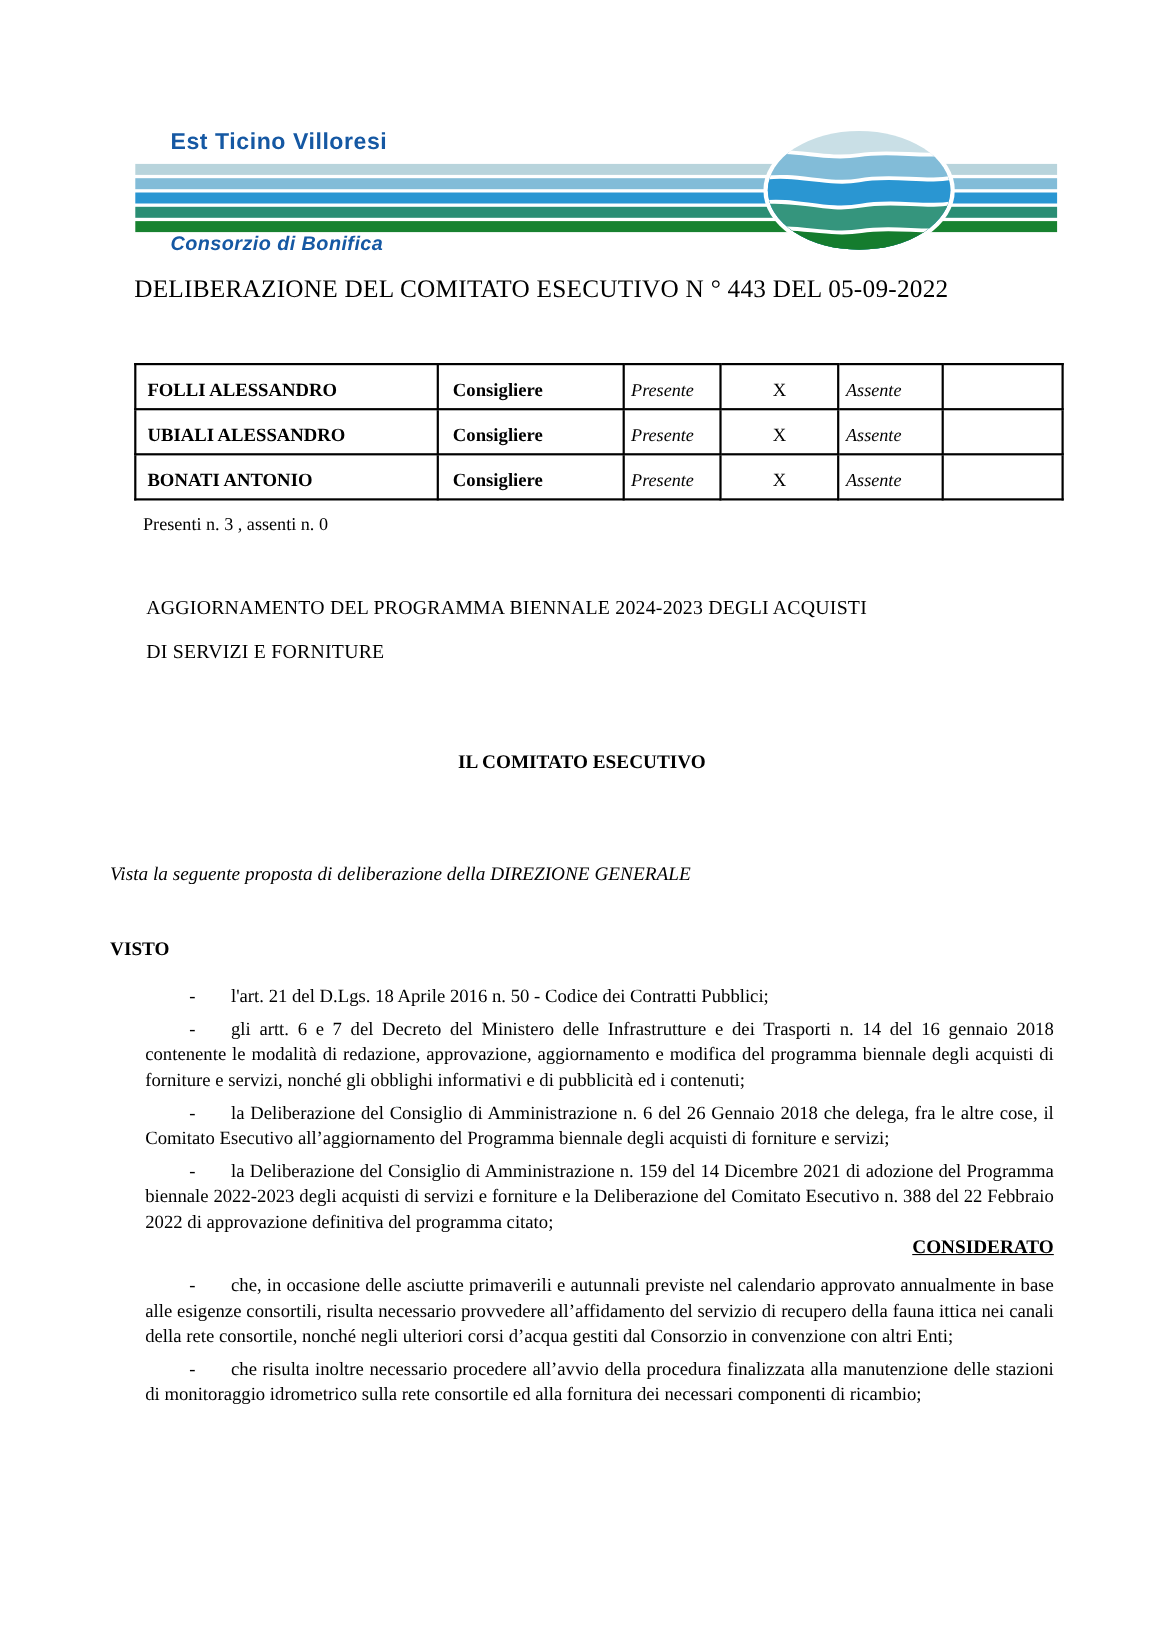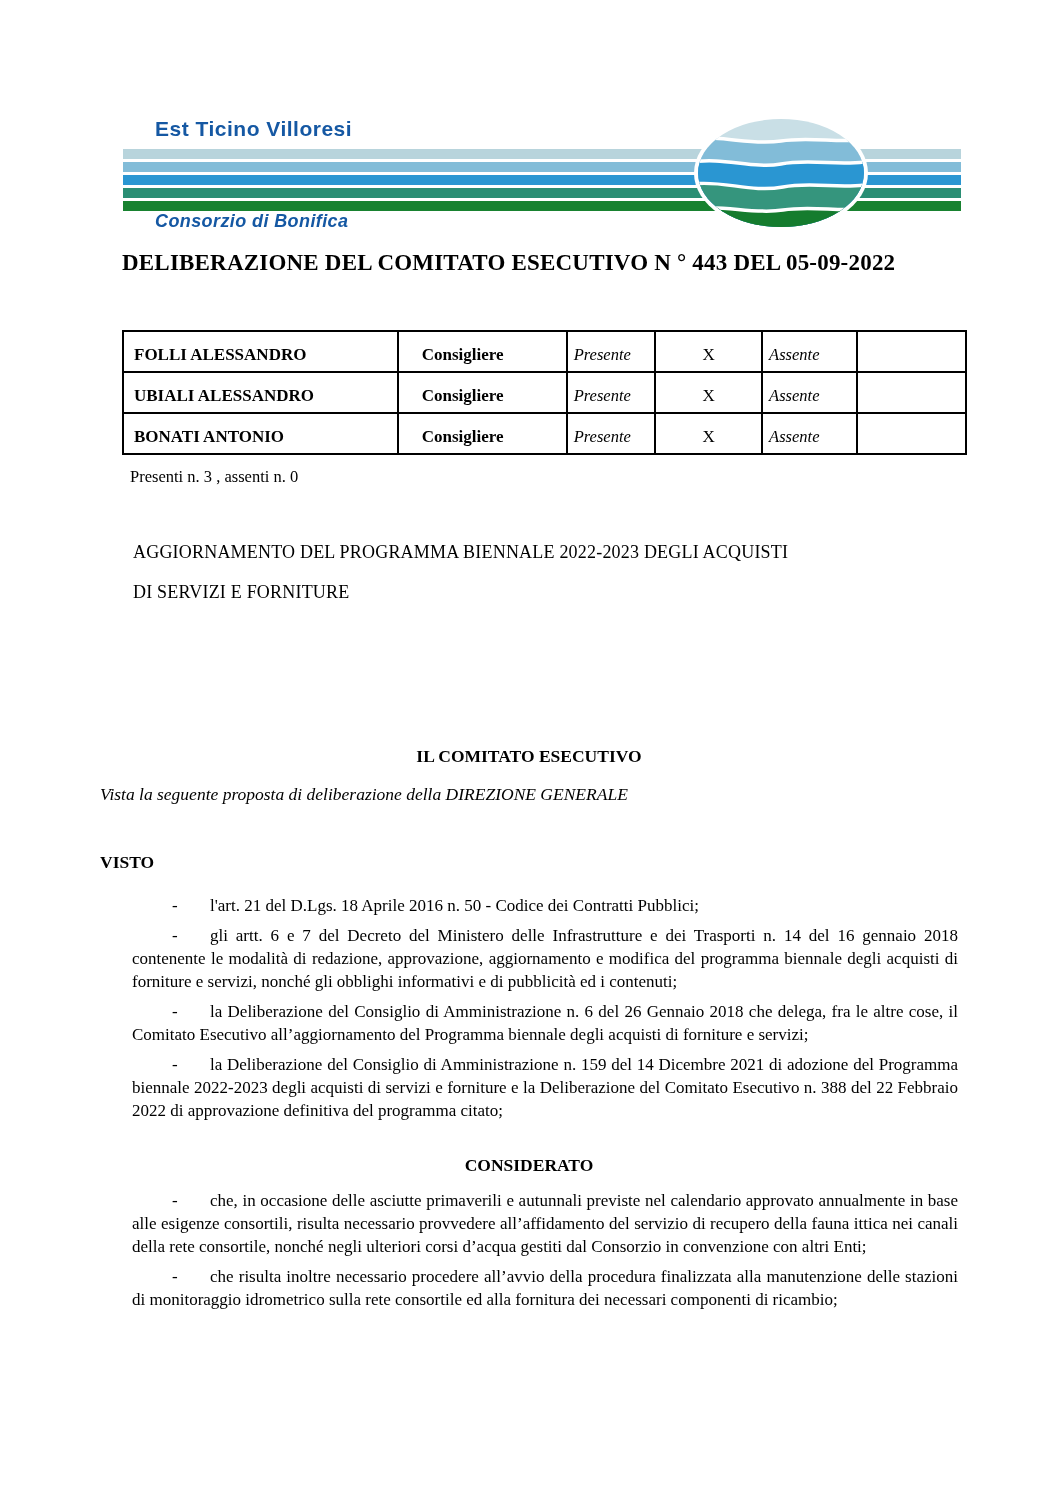--- a/index.html
+++ b/index.html
@@ -27,58 +27,58 @@
   .brand-bottom {
     position: absolute; left: 155px; top: 211px;
     font-family: "Liberation Sans", sans-serif;
     font-weight: bold; font-style: italic; font-size: 18px; letter-spacing: 0.4px;
     color: #1558a3;
   }
 
   
   .doc-title {
     position: absolute; left: 122px; top: 250px; width: 845px;
-    font-size: 23px; font-weight: bold; letter-spacing: 0.2px;
+    font-size: 23px; font-weight: normal; letter-spacing: 0.2px;
     white-space: nowrap;
   }
 
   
   .attendance {
     position: absolute; left: 122px; top: 330px;
     border-collapse: collapse;
     width: 845px;
     table-layout: fixed;
   }
   .attendance td {
     border: 2px solid #000000;
     height: 41px;
     vertical-align: bottom;
     padding-bottom: 6px;
     font-size: 17px;
   }
   .attendance .c-name   { width: 260px; font-weight: bold; padding-left: 10px; }
-  .attendance .c-role   { width: 160px; font-weight: bold; padding-left: 23px; }
+  .attendance .c-role   { width: 160px; font-weight: bold; padding-left: 13px; }
   .attendance .c-pres   { width: 84px;  font-style: italic; padding-left: 6px; font-size: 16.5px; }
   .attendance .c-mark   { width: 101px; text-align: center; }
   .attendance .c-abs    { width: 90px;  font-style: italic; padding-left: 6px; font-size: 16.5px; }
   .attendance .c-empty  { width: 103px; }
 
   .summary {
     position: absolute; left: 130px; top: 467px;
     font-size: 16.5px;
   }
 
   
   .subject { position: absolute; left: 133px; top: 532px; display: flex; }
   .subject-label { width: 112px; flex: none; font-size: 18px; line-height: 40px; }
   .subject-text  { font-size: 18px; line-height: 40px; max-width: 720px; letter-spacing: 0.2px; }
 
   
   .committee-heading {
-    position: absolute; left: 100px; top: 746px; width: 858px;
+    position: absolute; left: 100px; top: 682px; width: 858px;
     text-align: center; font-weight: bold; font-size: 17.5px;
   }
   .proposal-line {
     position: absolute; left: 100px; top: 784px;
     font-style: italic; font-size: 17.5px;
   }
   .visto-heading {
     position: absolute; left: 100px; top: 852px;
     font-weight: bold; font-size: 17.5px;
   }
@@ -89,22 +89,22 @@
   .list-item {
     text-align: justify;
     text-indent: 40px;
     margin-top: 7px;
     margin-left: 32px;
   }
   .list-item:first-child { margin-top: 0; }
   .dash { display: inline-block; width: 38px; text-indent: 0; }
   .section-heading {
     font-weight: bold; font-size: 17.5px;
-    margin-top: 32px; margin-bottom: 12px;
-    text-indent: 0; text-align: center;
+    margin-bottom: 12px;
+    text-indent: 0; text-align: right; text-decoration: underline;
   }
 </style>
 </head>
 <body>
 
 <div class="page">
 
   <div class="brand-top" style="color: rgb(21, 88, 163);">Est Ticino Villoresi</div>
 
   <div class="stripes">
@@ -167,21 +167,21 @@
         <td class="c-abs">Assente</td>
         <td class="c-empty"></td>
       </tr>
     </tbody>
   </table>
 
   <div class="summary">Presenti n. 3 , assenti n. 0</div>
 
   <div class="subject">
     <div class="subject-text">
-      <div>AGGIORNAMENTO DEL PROGRAMMA BIENNALE 2022-2023 DEGLI ACQUISTI</div>
+      <div>AGGIORNAMENTO DEL PROGRAMMA BIENNALE 2024-2023 DEGLI ACQUISTI</div>
       <div>DI SERVIZI E FORNITURE</div>
     </div>
   </div>
 
   <div class="committee-heading">IL COMITATO ESECUTIVO</div>
   <div class="proposal-line">Vista la seguente proposta di deliberazione della DIREZIONE GENERALE</div>
   <div class="visto-heading">VISTO</div>
 
   <div class="lists">
     <p class="list-item"><span class="dash">-</span><span>l'art. 21 del D.Lgs. 18 Aprile 2016 n. 50 - Codice dei Contratti Pubblici;</span></p>

